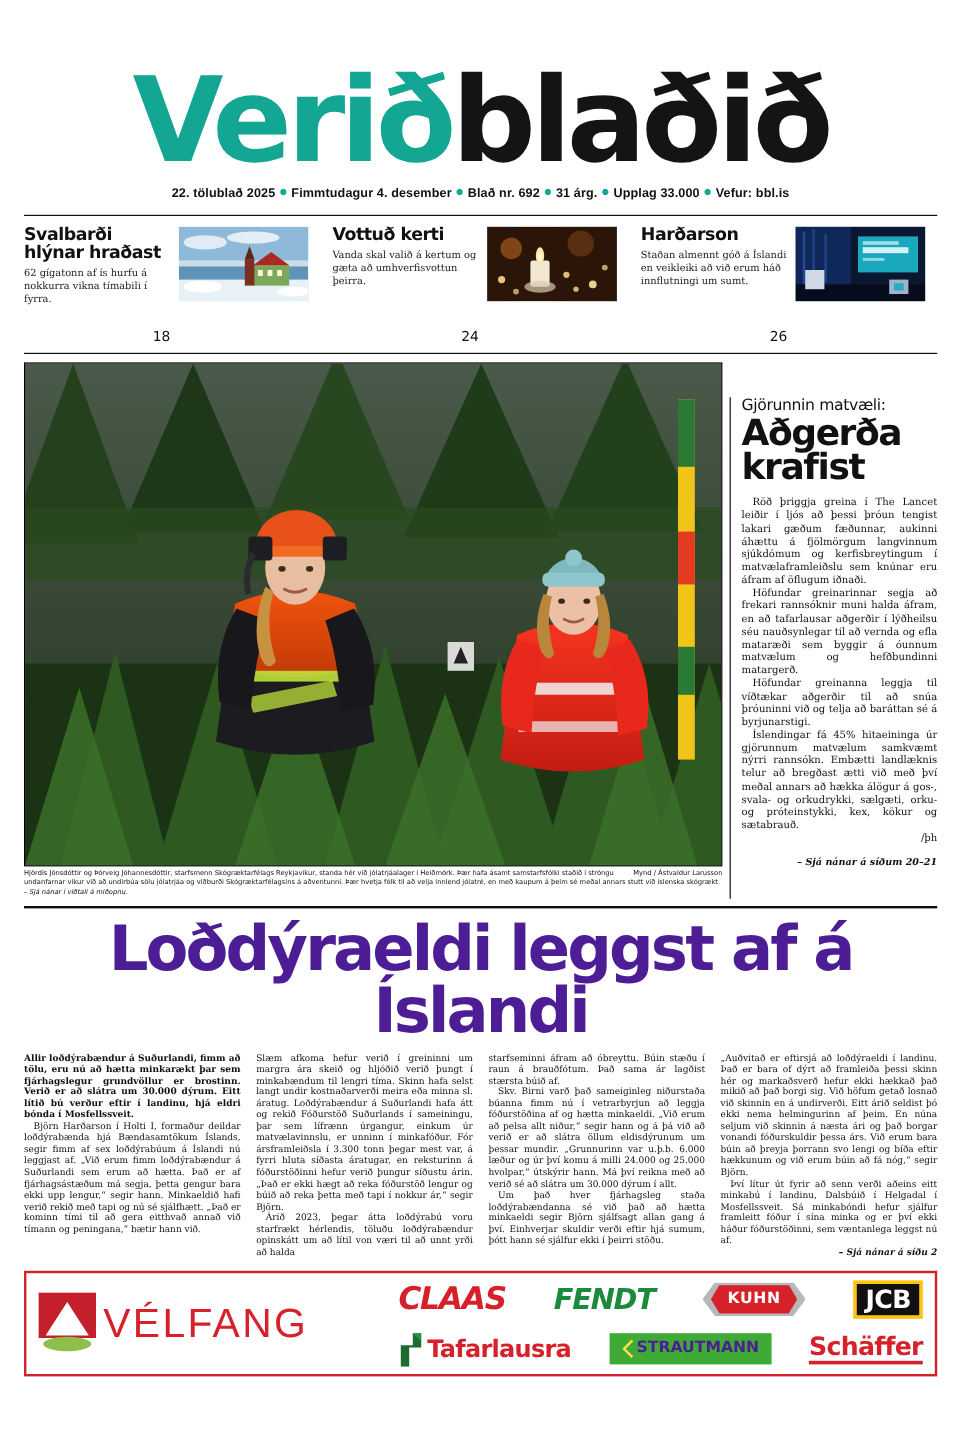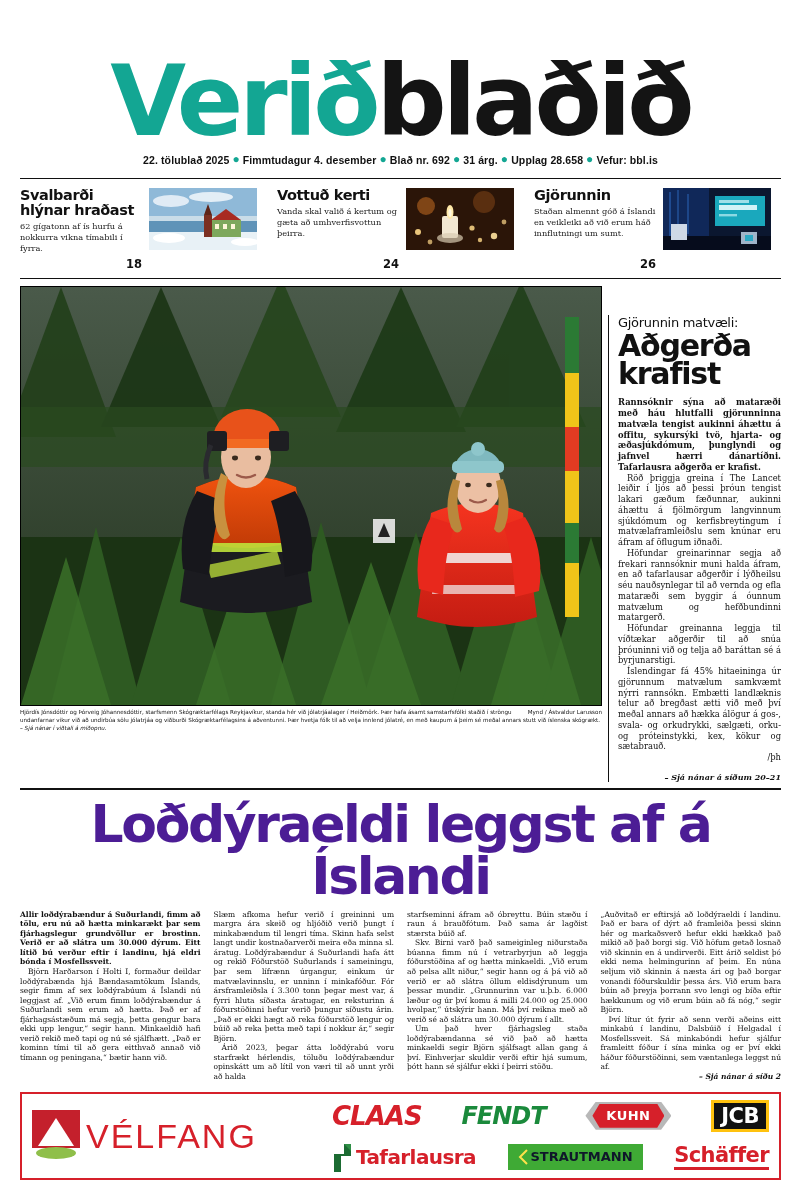--- a/index.html
+++ b/index.html
@@ -43,22 +43,22 @@
   .teaser-head {
     font-family:"DejaVu Sans", sans-serif;
     font-weight:700; font-size:14.5px; line-height:1.04;
     letter-spacing:-.4px; margin-bottom:3px; color:#111;
   }
   .teaser-sub {
     font-family:"DejaVu Serif", serif;
     font-size:8.2px; line-height:1.33; color:#1a1a1a; flex:1 1 auto;
   }
   .teaser-page {
-    text-align:right; font-weight:700; font-size:11.5px;
-    font-family:"DejaVu Sans",sans-serif; margin-top:3px;
+    text-align:right; font-weight:400; font-size:11.5px;
+    font-family:"DejaVu Sans",sans-serif; margin-top:18px;
   }
   .teaser-img { width:108px; height:62px; flex:0 0 108px; align-self:flex-start; position:relative; overflow:hidden; }
 
   
   .ph-svalbard { background:linear-gradient(#bcd8ea 0%, #cfe3ef 38%, #e9f1f5 52%, #dfe9ef 100%); }
   
   .ph-candles { background:radial-gradient(circle at 38% 52%, #ffd99a 0%, #c98a3a 22%, #5c3418 55%, #20110a 100%); }
   
   .ph-stage { background:linear-gradient(145deg,#0d1b3c 0%, #14285c 45%, #0a1430 100%); }
   .teaser-rule-bot { border-top: 1.4px solid #111; }
@@ -148,33 +148,33 @@
             clip-path:polygon(10% 0,90% 0,100% 50%,90% 100%,10% 100%,0 50%);
             display:flex; align-items:center; justify-content:center;
             font-family:"DejaVu Sans",sans-serif; font-weight:700; font-size:13px; color:#fff; letter-spacing:.5px;}
   .jcb { background:#ffc20e; padding:3px; }
   .jcb-in { background:#111; color:#fff; font-family:"DejaVu Sans",sans-serif; font-weight:700;
             font-size:21px; padding:1px 7px; letter-spacing:-.5px; }
   .kvern { display:flex; align-items:center; gap:4px; }
   .kvern-arrow { width:20px; height:30px; position:relative; }
   .kvern-t { font-family:"DejaVu Sans",sans-serif; font-weight:700; font-size:20px; color:#d6202a; letter-spacing:-.6px;}
   .straut { background:#3faa35; padding:5px 10px; display:flex; align-items:center; gap:3px;}
-  .straut-t { font-family:"DejaVu Sans",sans-serif; font-weight:700; font-size:13px; color:#0f172a; letter-spacing:0;}
+  .straut-t { font-family:"DejaVu Sans",sans-serif; font-weight:700; font-size:13px; color:#4c1d95; letter-spacing:0;}
   .schaff { font-family:"DejaVu Sans",sans-serif; font-weight:700; font-size:21px; color:#d6202a;
             border-bottom:3px solid #d6202a; letter-spacing:-.6px; padding-bottom:0px;}
 </style>
 </head>
 <body>
 
 <div class="page">
 
   <div class="masthead">
     <div class="logo"><span class="t1">Verið</span><span class="t2">blaðið</span></div>
     <div class="dateline">
-      <span>22. tölublað 2025</span><span class="dot">●</span><span>Fimmtudagur 4. desember</span><span class="dot">●</span><span>Blað nr. 692</span><span class="dot">●</span><span>31 árg.</span><span class="dot">●</span><span>Upplag 28.658</span><span class="dot">●</span><span>Vefur: bbl.is</span>
+      <span>22. tölublað 2025</span><span class="dot">●</span><span>Fimmtudagur 4. desember</span><span class="dot">●</span><span>Blað nr. 692</span><span class="dot">●</span><span>31 árg.</span><span class="dot">●</span><span>Upplag 33.000</span><span class="dot">●</span><span>Vefur: bbl.is</span>
     </div>
   </div>
 
   <div class="teaser-rule-top"></div>
   <div class="teasers">
 
     <div class="teaser">
       <div class="teaser-txt">
         <div class="teaser-head">Svalbarði hlýnar hraðast</div>
         <div class="teaser-sub">62 gígatonn af ís hurfu á nokkurra vikna tímabili í fyrra.</div>
@@ -221,21 +221,21 @@
           <circle cx="88" cy="48" r="3.2" fill="#ffe3a0" opacity=".9"></circle>
           <circle cx="74" cy="52" r="2.2" fill="#ffd98a" opacity=".8"></circle>
           <circle cx="98" cy="34" r="2.4" fill="#ffd98a" opacity=".7"></circle>
           <circle cx="24" cy="54" r="2.4" fill="#ffd98a" opacity=".7"></circle>
         </svg>
       </div>
     </div>
 
     <div class="teaser">
       <div class="teaser-txt">
-        <div class="teaser-head">Gjörunnin</div>
+        <div class="teaser-head">Harðarson</div>
         <div class="teaser-sub">Staðan almennt góð á Íslandi en veikleiki að við erum háð innflutningi um sumt.</div>
         <div class="teaser-page">26</div>
       </div>
       <div class="teaser-img ph-stage">
         <svg width="108" height="62" viewBox="0 0 108 62" style="display:block">
           <rect width="108" height="62" fill="#0b1730"></rect>
           <rect x="0" y="0" width="46" height="62" fill="#12306b" opacity=".7"></rect>
           <rect x="6" y="4" width="2" height="44" fill="#2a63b8" opacity=".6"></rect>
           <rect x="14" y="2" width="2" height="48" fill="#2a63b8" opacity=".5"></rect>
           <rect x="24" y="6" width="2" height="40" fill="#2a63b8" opacity=".5"></rect>
@@ -357,21 +357,20 @@
       <div class="caption">
         <span class="credit">Mynd / Ástvaldur Larusson</span>
         <span>Hjördís Jónsdóttir og Þórveig Jóhannesdóttir, starfsmenn Skógræktarfélags Reykjavíkur, standa hér við jólatrjáalager í Heiðmörk. Þær hafa ásamt samstarfsfólki staðið í ströngu undanfarnar vikur við að undirbúa sölu jólatrjáa og viðburði Skógræktarfélagsins á aðventunni. Þær hvetja fólk til að velja innlend jólatré, en með kaupum á þeim sé meðal annars stutt við íslenska skógrækt.</span>
         <span class="ital">– Sjá nánar í viðtali á miðopnu.</span>
       </div>
     </div>
 
     <div class="feature-side">
       <div class="kicker">Gjörunnin matvæli:</div>
       <div class="side-head">Aðgerða krafist</div>
-      <div class="side-lead">Rannsóknir sýna að mataræði með háu hlutfalli gjörunninna matvæla tengist aukinni áhættu á offitu, sykursýki tvö, hjarta- og æðasjúkdómum, þunglyndi og jafnvel hærri dánartíðni. Tafarlausra aðgerða er krafist.</div>
       <div class="side-body">
         <p class="first">Röð þriggja greina í The Lancet leiðir í ljós að þessi þróun tengist lakari gæðum fæðunnar, aukinni áhættu á fjölmörgum langvinnum sjúkdómum og kerfisbreytingum í matvælaframleiðslu sem knúnar eru áfram af öflugum iðnaði.</p>
         <p>Höfundar greinarinnar segja að frekari rannsóknir muni halda áfram, en að tafarlausar aðgerðir í lýðheilsu séu nauðsynlegar til að vernda og efla mataræði sem byggir á óunnum matvælum og hefðbundinni matargerð.</p>
         <p>Höfundar greinanna leggja til víðtækar aðgerðir til að snúa þróuninni við og telja að baráttan sé á byrjunarstigi.</p>
         <p>Íslendingar fá 45% hitaeininga úr gjörunnum matvælum samkvæmt nýrri rannsókn. Embætti landlæknis telur að bregðast ætti við með því meðal annars að hækka álögur á gos-, svala- og orkudrykki, sælgæti, orku- og próteinstykki, kex, kökur og sætabrauð.</p>
         <p class="byline noind">/þh</p>
       </div>
       <div class="seemore">– Sjá nánar á síðum 20–21</div>
     </div>
   </div>

